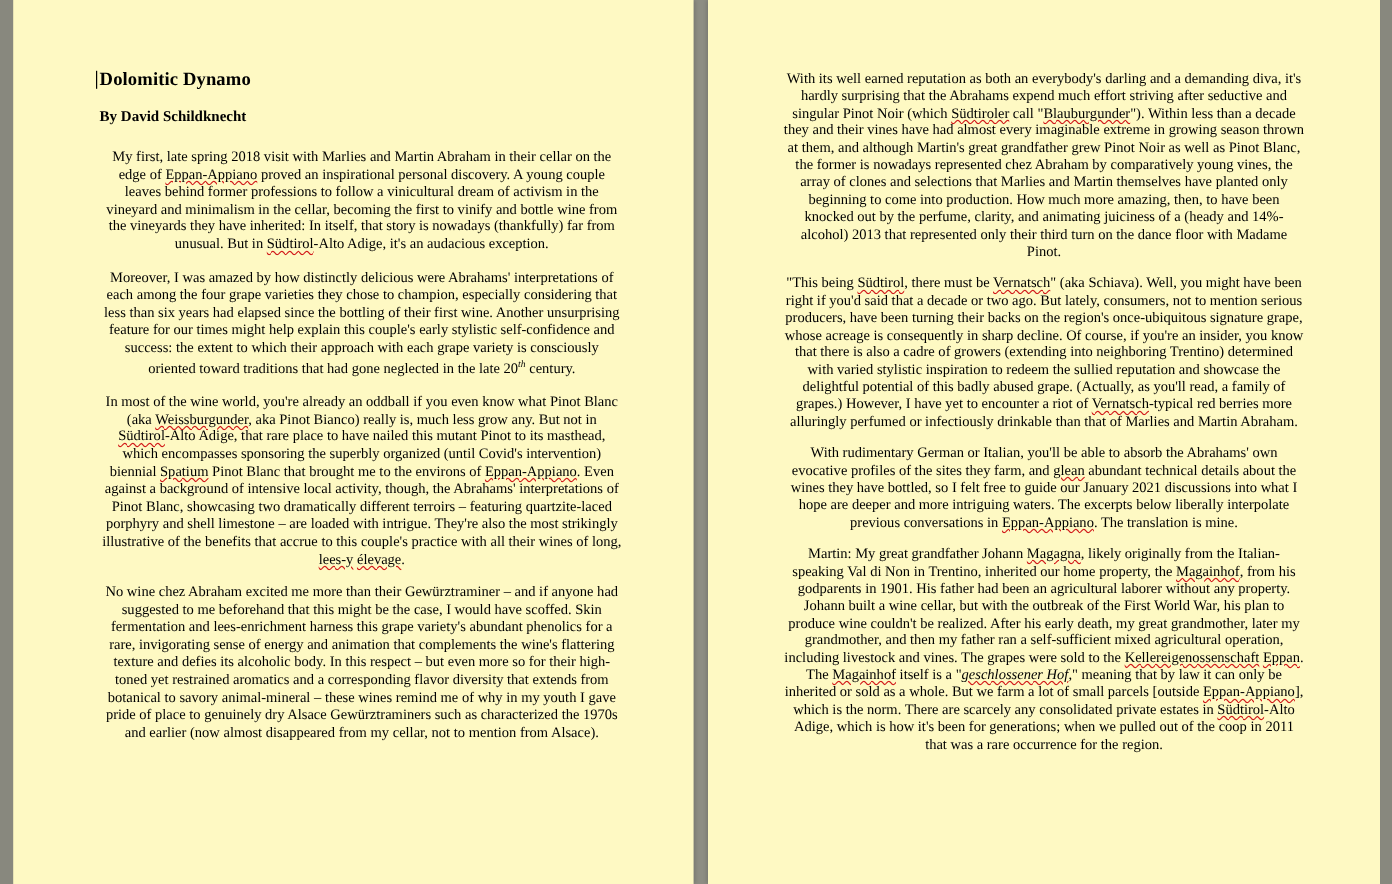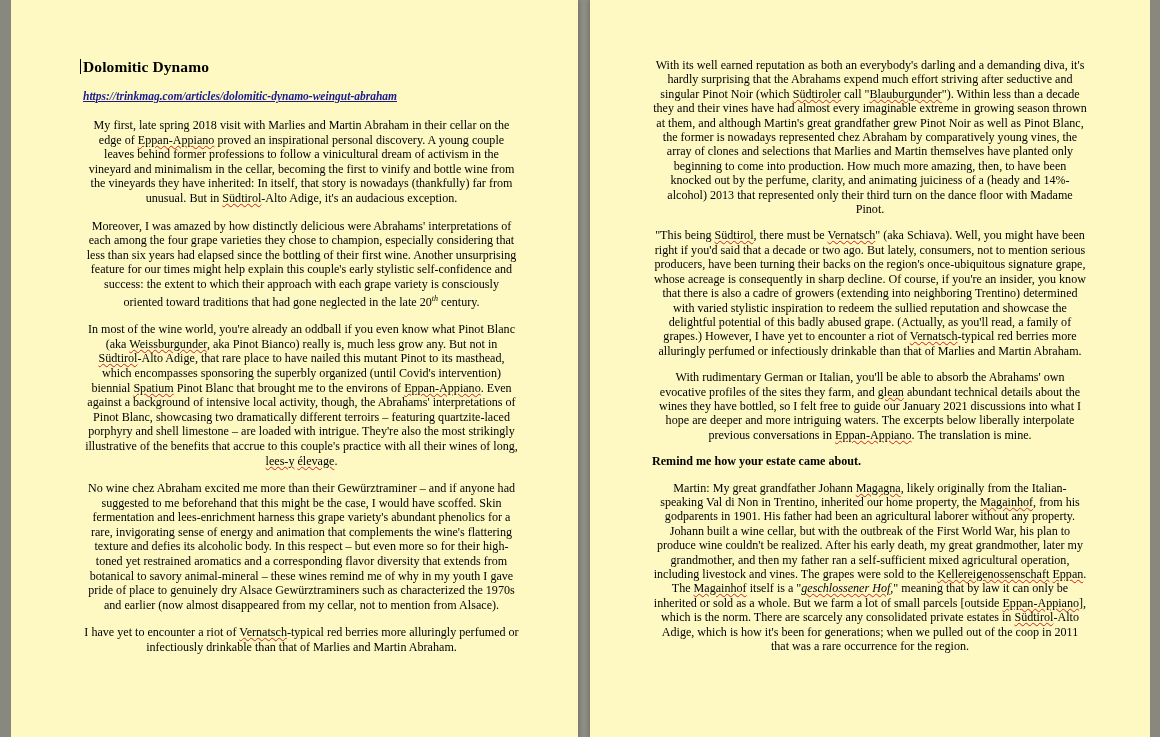--- a/index.html
+++ b/index.html
@@ -107,44 +107,42 @@
 
 <div class="workspace">
 
   <div class="page page-left">
 
     <h1 class="doc-title">
       <span class="caret"></span>
       <span>Dolomitic Dynamo</span>
     </h1>
 
+    <div class="byline">By David Schildknecht</div>
 
-    <a class="link-line" href="#">https://trinkmag.com/articles/dolomitic-dynamo-weingut-abraham</a>
 
     <p class="body">My first, late spring 2018 visit with Marlies and Martin Abraham in their cellar on the edge of <span class="sp">Eppan-Appiano</span> proved an inspirational personal discovery. A young couple leaves behind former professions to follow a vinicultural dream of activism in the vineyard and minimalism in the cellar, becoming the first to vinify and bottle wine from the vineyards they have inherited: In itself, that story is nowadays (thankfully) far from unusual. But in <span class="sp">Südtirol</span>-Alto Adige, it's an audacious exception.</p>
 
     <p class="body">Moreover, I was amazed by how distinctly delicious were Abrahams' interpretations of each among the four grape varieties they chose to champion, especially considering that less than six years had elapsed since the bottling of their first wine. Another unsurprising feature for our times might help explain this couple's early stylistic self-confidence and success: the extent to which their approach with each grape variety is consciously oriented toward traditions that had gone neglected in the late 20<sup>th</sup> century.</p>
 
     <p class="body">In most of the wine world, you're already an oddball if you even know what Pinot Blanc (aka <span class="sp">Weissburgunder</span>, aka Pinot Bianco) really is, much less grow any. But not in <span class="sp">Südtirol</span>-Alto Adige, that rare place to have nailed this mutant Pinot to its masthead, which encompasses sponsoring the superbly organized (until Covid's intervention) biennial <span class="sp">Spatium</span> Pinot Blanc that brought me to the environs of <span class="sp">Eppan-Appiano</span>. Even against a background of intensive local activity, though, the Abrahams' interpretations of Pinot Blanc, showcasing two dramatically different terroirs – featuring quartzite-laced porphyry and shell limestone – are loaded with intrigue. They're also the most strikingly illustrative of the benefits that accrue to this couple's practice with all their wines of long, <span class="sp">lees-y</span> <span class="sp">élevage</span>.</p>
 
     <p class="body">No wine chez Abraham excited me more than their Gewürztraminer – and if anyone had suggested to me beforehand that this might be the case, I would have scoffed. Skin fermentation and lees-enrichment harness this grape variety's abundant phenolics for a rare, invigorating sense of energy and animation that complements the wine's flattering texture and defies its alcoholic body. In this respect – but even more so for their high-toned yet restrained aromatics and a corresponding flavor diversity that extends from botanical to savory animal-mineral – these wines remind me of why in my youth I gave pride of place to genuinely dry Alsace Gewürztraminers such as characterized the 1970s and earlier (now almost disappeared from my cellar, not to mention from Alsace).</p>
 
-    <p class="body">I have yet to encounter a riot of <span class="sp">Vernatsch</span>-typical red berries more alluringly perfumed or infectiously drinkable than that of Marlies and Martin Abraham.</p>
 
   </div>
 
   <div class="gutter"></div>
 
   <div class="page page-right">
 
     <p class="body">With its well earned reputation as both an everybody's darling and a demanding diva, it's hardly surprising that the Abrahams expend much effort striving after seductive and singular Pinot Noir (which <span class="sp">Südtiroler</span> call "<span class="sp">Blauburgunder</span>"). Within less than a decade they and their vines have had almost every imaginable extreme in growing season thrown at them, and although Martin's great grandfather grew Pinot Noir as well as Pinot Blanc, the former is nowadays represented chez Abraham by comparatively young vines, the array of clones and selections that Marlies and Martin themselves have planted only beginning to come into production. How much more amazing, then, to have been knocked out by the perfume, clarity, and animating juiciness of a (heady and 14%-alcohol) 2013 that represented only their third turn on the dance floor with Madame Pinot.</p>
 
     <p class="body">"This being <span class="sp">Südtirol</span>, there must be <span class="sp">Vernatsch</span>" (aka Schiava).  Well, you might have been right if you'd said that a decade or two ago. But lately, consumers, not to mention serious producers, have been turning their backs on the region's once-ubiquitous signature grape, whose acreage is consequently in sharp decline. Of course, if you're an insider, you know that there is also a cadre of growers (extending into neighboring Trentino) determined with varied stylistic inspiration to redeem the sullied reputation and showcase the delightful potential of this badly abused grape. (Actually, as you'll read, a family of grapes.) However,  I have yet to encounter a riot of <span class="sp">Vernatsch</span>-typical red berries more alluringly perfumed or infectiously drinkable than that of Marlies and Martin Abraham.</p>
 
     <p class="body">With rudimentary German or Italian, you'll be able to absorb the Abrahams' own evocative profiles of the sites they farm, and <span class="sp">glean</span> abundant technical details about the wines they have bottled, so I felt free to guide our January 2021 discussions into what I hope are deeper and more intriguing waters. The excerpts below liberally interpolate previous conversations in <span class="sp">Eppan-Appiano</span>. The translation is mine.</p>
 
-    <div class="subhead">Remind me how your estate came about.</div>
 
     <p class="body">Martin: My great grandfather Johann <span class="sp">Magagna</span>, likely originally from the Italian-speaking Val di Non in Trentino, inherited our home property, the <span class="sp">Magainhof</span>, from his godparents in 1901. His father had been an agricultural laborer without any property. Johann built a wine cellar, but with the outbreak of the First World War, his plan to produce wine couldn't be realized. After his early death, my great grandmother, later my grandmother, and then my father ran a self-sufficient mixed agricultural operation, including livestock and vines. The grapes were sold to the <span class="sp">Kellereigenossenschaft</span> <span class="sp">Eppan</span>. The <span class="sp">Magainhof</span> itself is a "<span class="itb sp">geschlossener Hof</span>," meaning that by law it can only be inherited or sold as a whole. But we farm a lot of small parcels [outside <span class="sp">Eppan-Appiano</span>], which is the norm. There are scarcely any consolidated private estates in <span class="sp">Südtirol</span>-Alto Adige, which is how it's been for generations; when we pulled out of the coop in 2011 that was a rare occurrence for the region.</p>
 
   </div>
 
 </div>
 
 </body></html>

